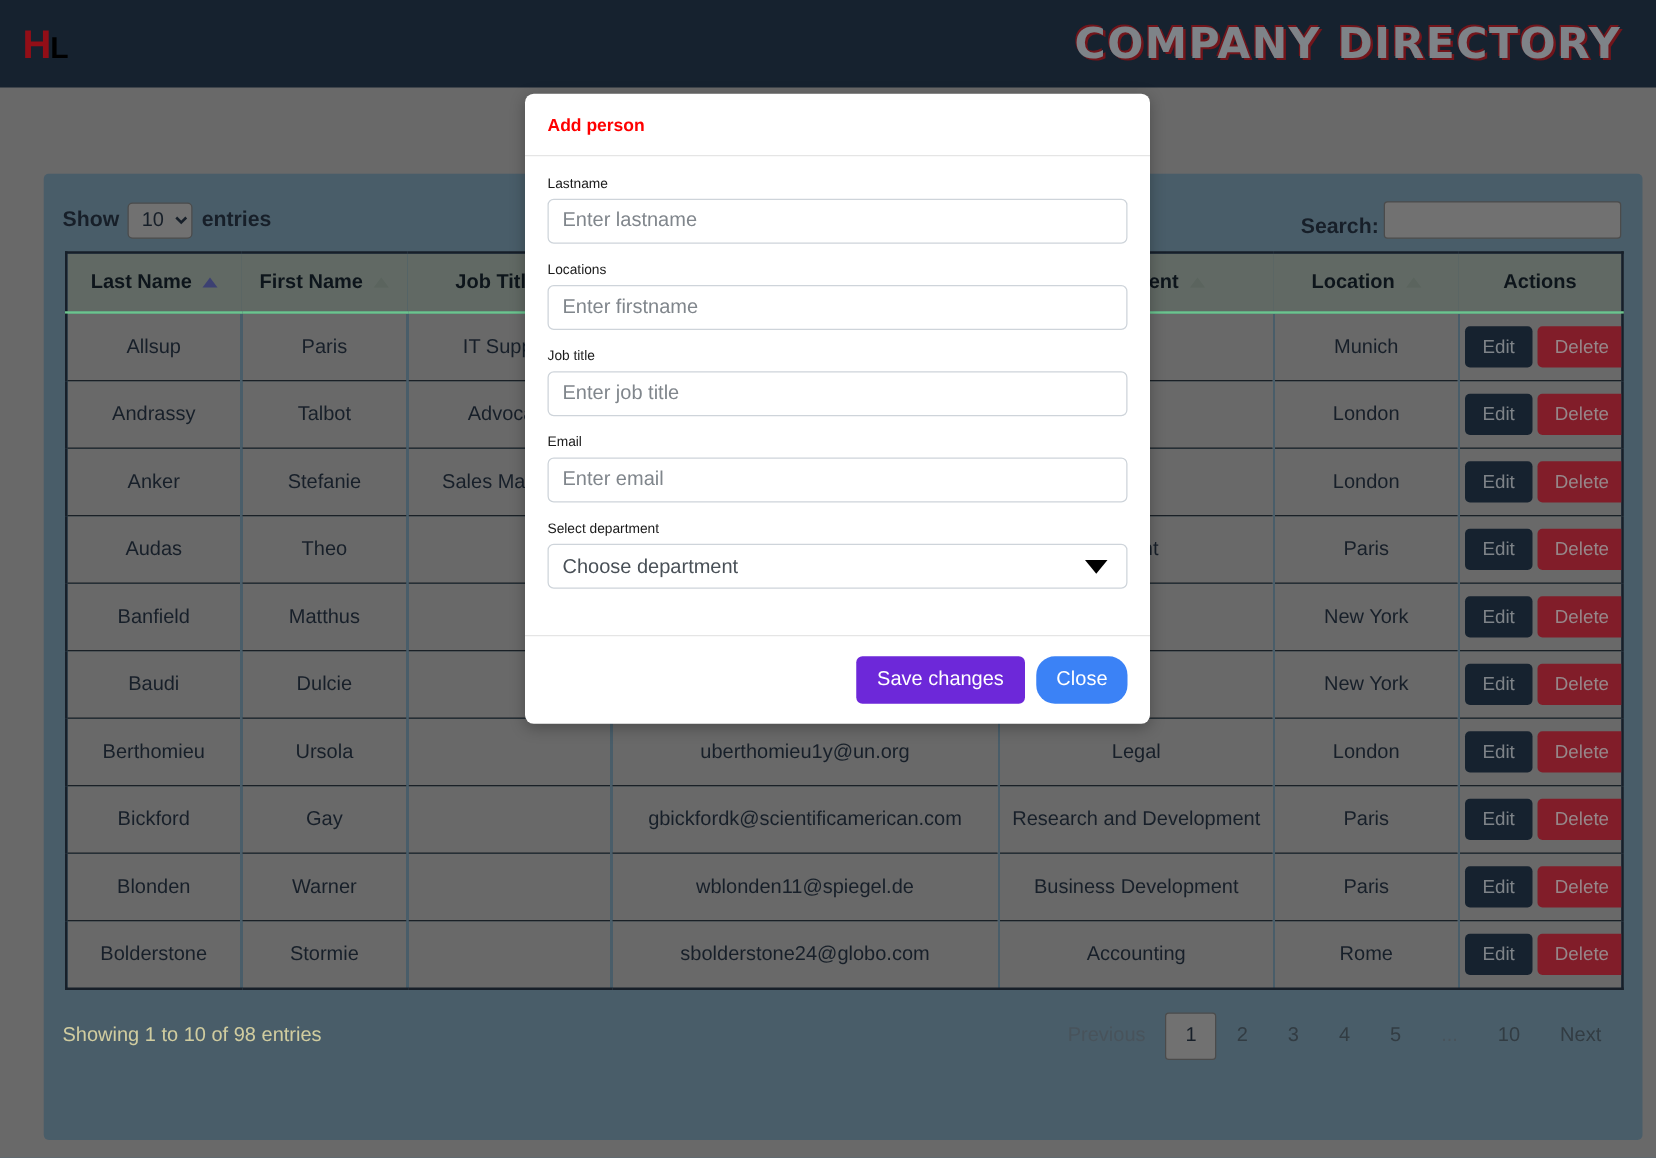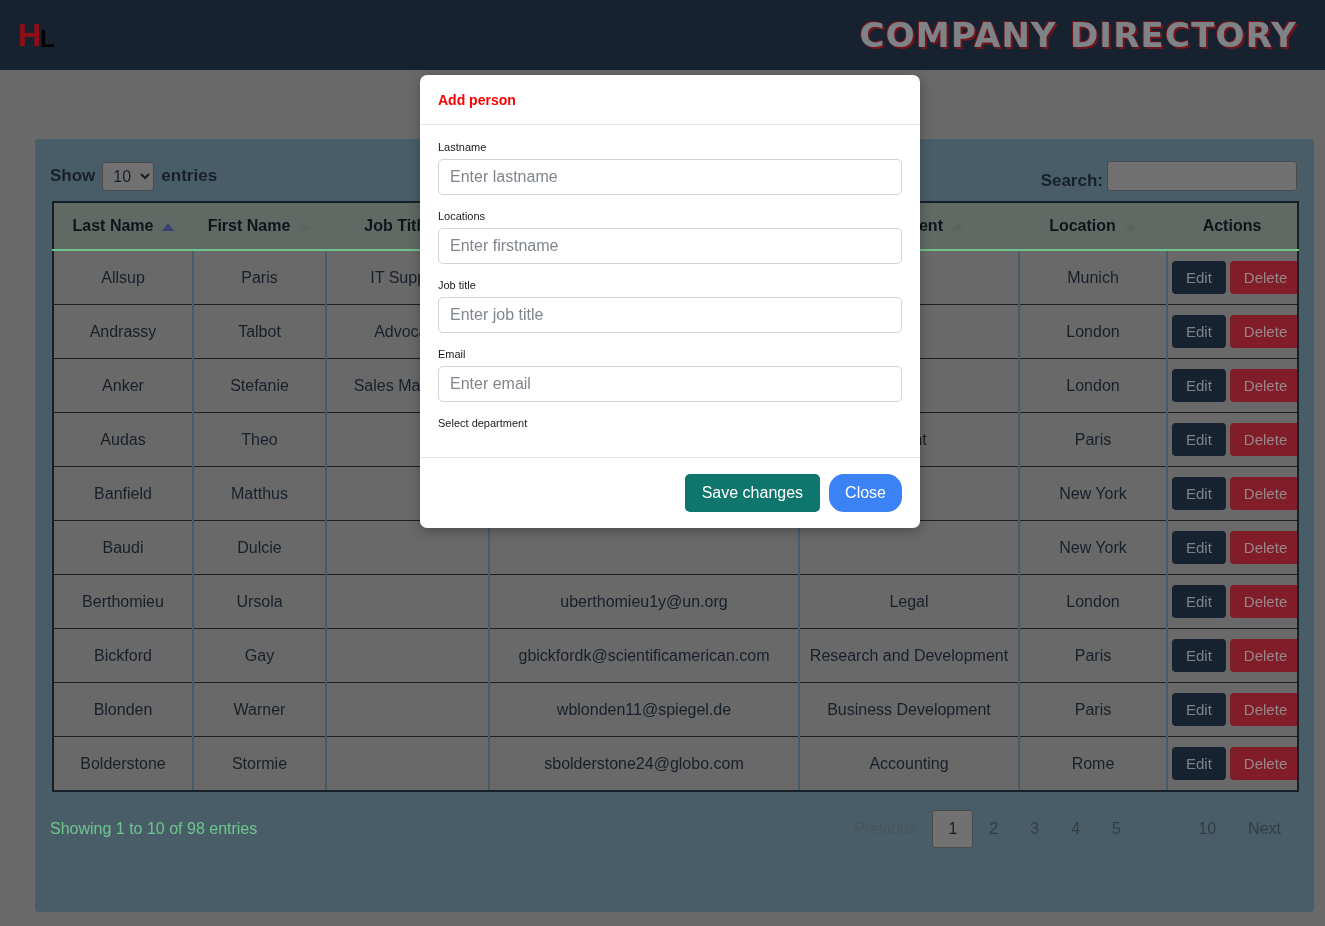--- a/index.html
+++ b/index.html
@@ -200,21 +200,21 @@
   .btn-edit { background: #1b2a3a; color: #9aa0a6; margin-right: 4px; }
   .btn-delete { background: #9e2433; color: #b8a5a8; }
 
   
   .table-bottom {
     display: flex;
     justify-content: space-between;
     align-items: center;
     padding: 18px 17px 0 15px;
   }
-  .info { font-size: 16px; color: #86efac; }
+  .info { font-size: 16px; color: #fef9c3; }
   .paginate { display: flex; align-items: center; }
   .page-link {
     font-size: 16px;
     color: #3e4a52;
     padding: 9px 15px;
     cursor: pointer;
     border: 1px solid transparent;
     border-radius: 3px;
   }
   .page-link.active {
@@ -291,21 +291,21 @@
     pointer-events: none;
   }
   .modal-footer {
     border-top: 1px solid #e5e5e5;
     padding: 16px 18px;
     display: flex;
     justify-content: flex-end;
     gap: 9px;
   }
   .btn-save {
-    background: #0f766e;
+    background: #6d28d9;
     color: #ffffff;
     border: none;
     border-radius: 5px;
     padding: 10px 17px;
     font-size: 16px;
     cursor: pointer;
     font-family: "Liberation Sans", sans-serif;
   }
   .btn-close-modal {
     background: #3b82f6;
@@ -506,19 +506,25 @@
     <label class="form-label">Locations</label>
     <input class="form-control" type="text" placeholder="Enter firstname" style="">
 
     <label class="form-label">Job title</label>
     <input class="form-control" type="text" placeholder="Enter job title" style="">
 
     <label class="form-label">Email</label>
     <input class="form-control" type="text" placeholder="Enter email" style="">
 
     <label class="form-label">Select department</label>
+    <div class="select-wrap">
+      <select class="form-control">
+        <option>Choose department</option>
+      </select>
+      <span class="select-arrow"></span>
+    </div>
   </div>
 
   <div class="modal-footer">
     <button class="btn-save">Save changes</button>
     <button class="btn-close-modal">Close</button>
   </div>
 </div>
 
 </body></html>

